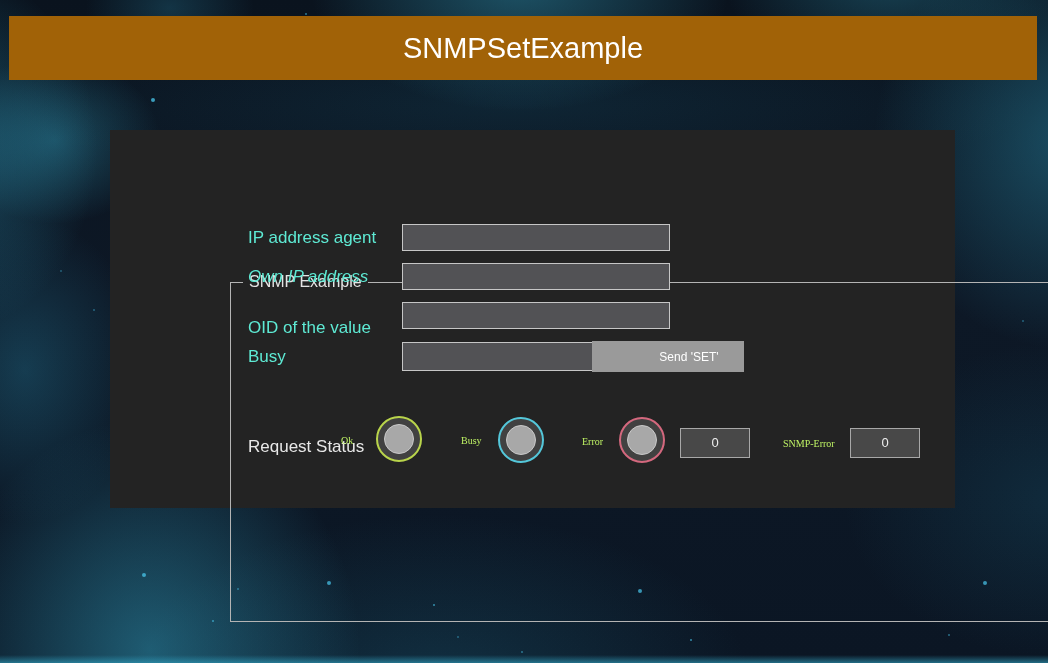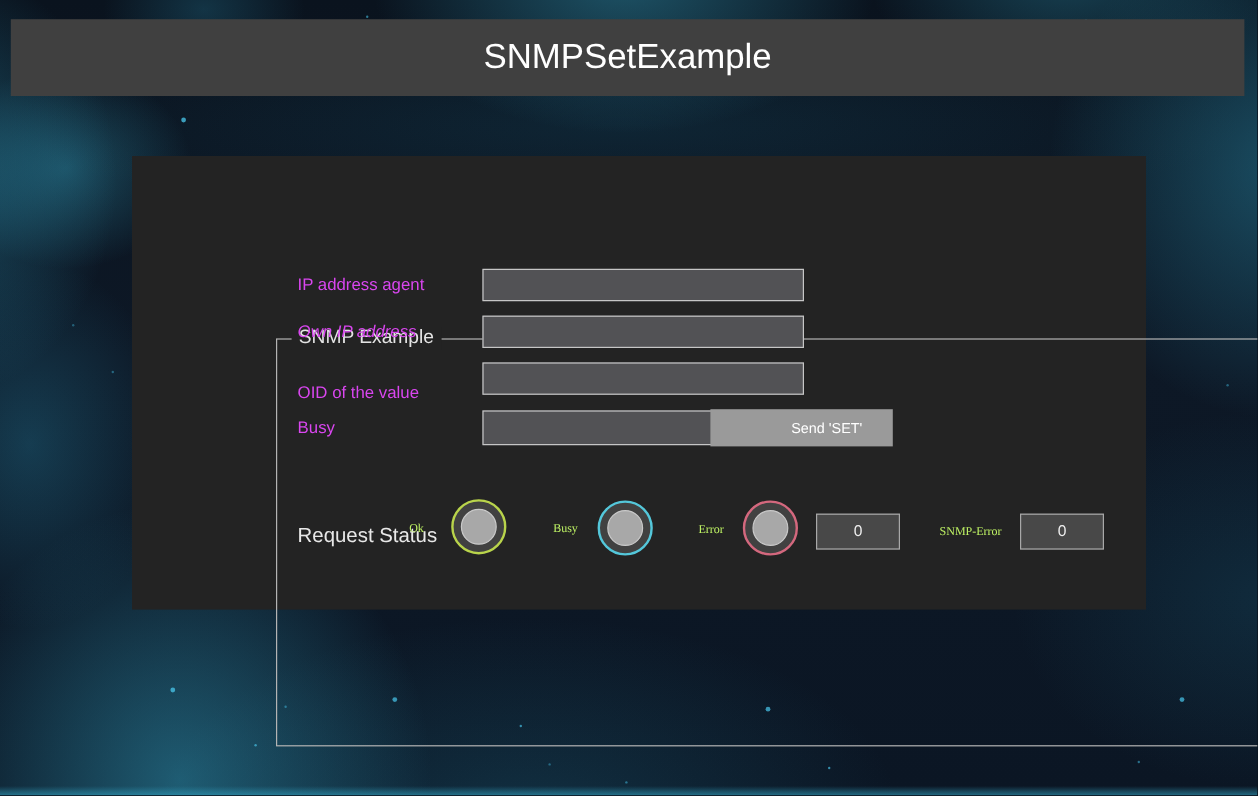--- a/index.html
+++ b/index.html
@@ -62,21 +62,21 @@
       690px 639px 0 0  rgba(70,190,225,0.7),
       948px 634px 0 0  rgba(60,170,205,0.6),
       984px 582px 0 1px rgba(70,190,225,0.75),
       1022px 320px 0 0 rgba(60,170,205,0.5);
   }
   
   .titlebar {
     position: absolute;
     left: 9px; top: 16px;
     width: 1028px; height: 64px;
-    background: #404040;
+    background: #a16207;
     color: #ffffff;
     font-size: 29px;
     line-height: 64px;
     text-align: center;
   }
   
   .panel {
     position: absolute;
     left: 110px; top: 130px;
     width: 845px; height: 378px;
@@ -96,22 +96,22 @@
     padding: 0 6px;
     font-size: 16px;
     color: #e4e4e4;
     white-space: nowrap;
   }
   .field-label {
     position: absolute;
     left: 138px;
     height: 27px;
     line-height: 27px;
-    font-size: 14px;
-    color: #d946ef;
+    font-size: 17px;
+    color: #5eead4;
     white-space: nowrap;
   }
   .txt {
     position: absolute;
     left: 292px;
     width: 268px; height: 27px;
     background: #525255;
     border: 1px solid #c6c6c6;
     box-sizing: border-box;
     color: #ffffff;

